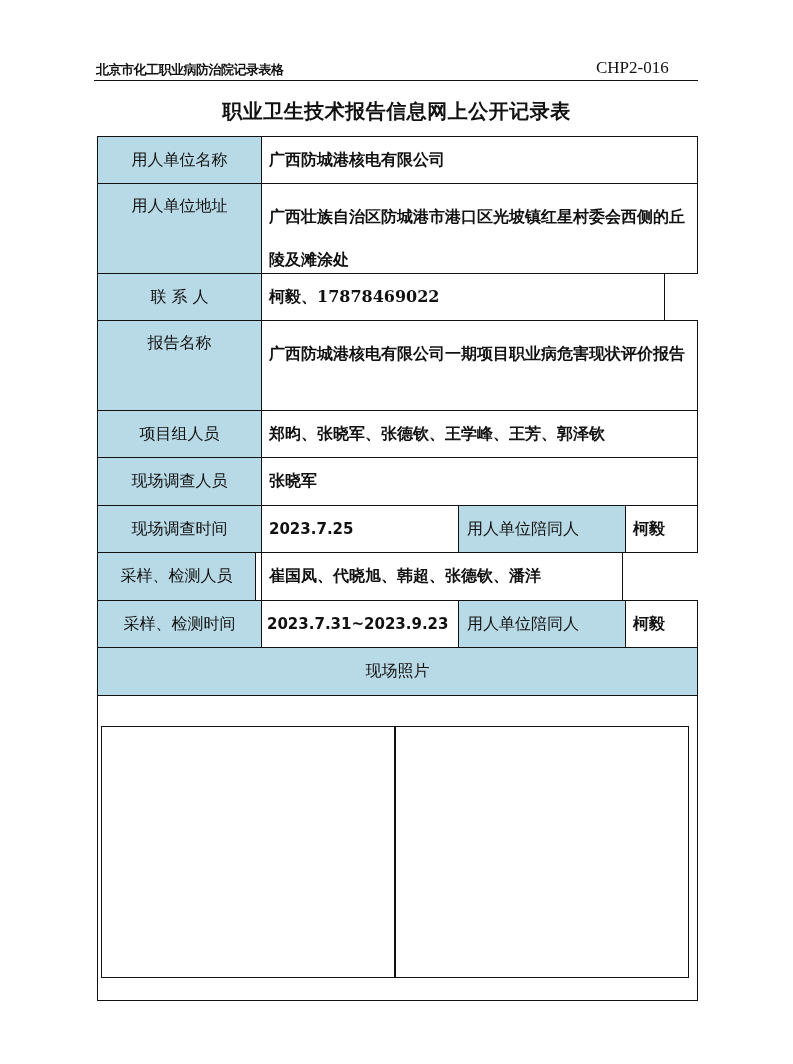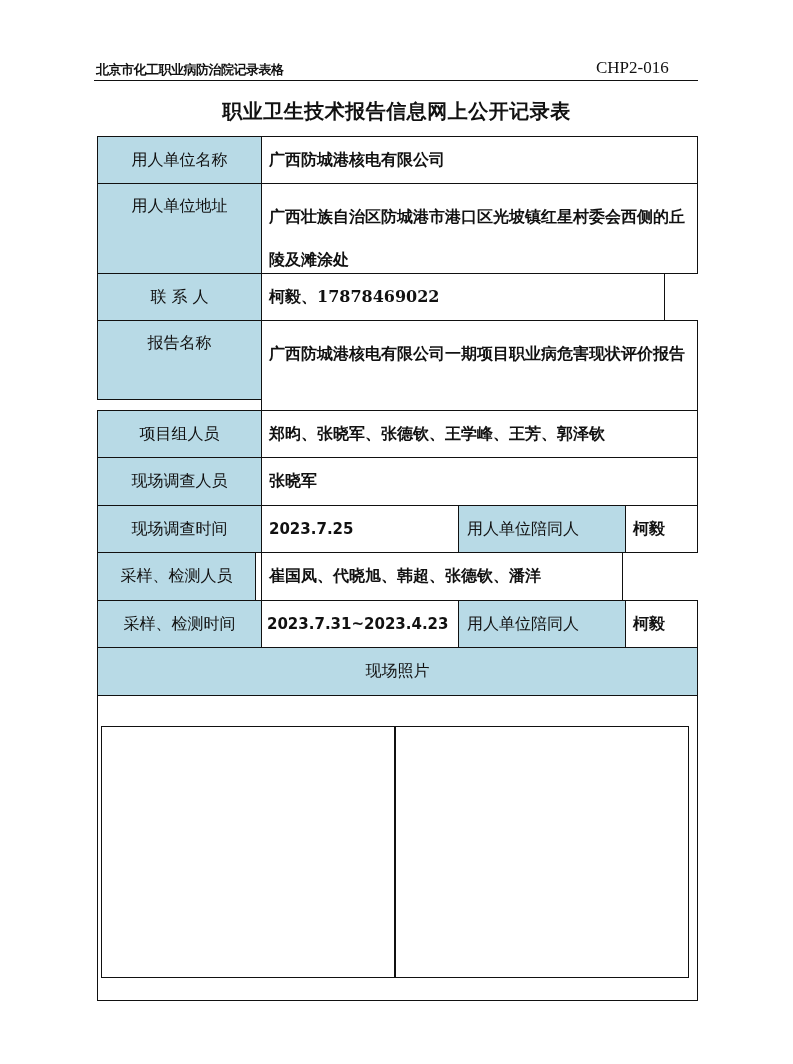--- a/index.html
+++ b/index.html
@@ -27,39 +27,39 @@
 
 <div class="cell lab" style="left:97px;top:136px;width:165px;height:48px;">用人单位名称</div>
 <div class="cell val" style="left:261px;top:136px;width:437px;height:48px;">广西防城港核电有限公司</div>
 
 <div class="cell lab labtop" style="left:97px;top:183px;width:165px;height:91px;">用人单位地址</div>
 <div class="cell val multi" style="left:261px;top:183px;width:437px;height:91px;">广西壮族自治区防城港市港口区光坡镇红星村委会西侧的丘陵及滩涂处</div>
 
 <div class="cell lab" style="left:97px;top:273px;width:165px;height:48px;">联 系 人</div>
 <div class="cell val" style="left:261px;top:273px;width:404px;height:48px;">柯毅、17878469022</div>
 
-<div class="cell lab labtop" style="left:97px;top:320px;width:165px;height:80px;">报告名称</div>
+<div class="cell lab labtop" style="left:97px;top:320px;width:165px;height:91px;">报告名称</div>
 <div class="cell val multi" style="left:261px;top:320px;width:437px;height:91px;">广西防城港核电有限公司一期项目职业病危害现状评价报告</div>
 
 <div class="cell lab" style="left:97px;top:410px;width:165px;height:48px;">项目组人员</div>
 <div class="cell val" style="left:261px;top:410px;width:437px;height:48px;">郑昀、张晓军、张德钦、王学峰、王芳、郭泽钦</div>
 
 <div class="cell lab" style="left:97px;top:457px;width:165px;height:49px;">现场调查人员</div>
 <div class="cell val" style="left:261px;top:457px;width:437px;height:49px;">张晓军</div>
 
 <div class="cell lab" style="left:97px;top:505px;width:165px;height:48px;">现场调查时间</div>
 <div class="cell val mono" style="left:261px;top:505px;width:198px;height:48px;">2023.7.25</div>
 <div class="cell lab" style="left:458px;top:505px;width:168px;height:48px;justify-content:flex-start;padding-left:8px;">用人单位陪同人</div>
 <div class="cell val" style="left:625px;top:505px;width:73px;height:48px;">柯毅</div>
 
 <div class="cell lab" style="left:97px;top:552px;width:159px;height:49px;">采样、检测人员</div>
 <div class="cell val" style="left:261px;top:552px;width:362px;height:49px;">崔国凤、代晓旭、韩超、张德钦、潘洋</div>
 
 <div class="cell lab" style="left:97px;top:600px;width:165px;height:48px;">采样、检测时间</div>
-<div class="cell val mono" style="left:261px;top:600px;width:198px;height:48px;padding-left:5px;">2023.7.31~2023.4.23</div>
+<div class="cell val mono" style="left:261px;top:600px;width:198px;height:48px;padding-left:5px;">2023.7.31~2023.9.23</div>
 <div class="cell lab" style="left:458px;top:600px;width:168px;height:48px;justify-content:flex-start;padding-left:8px;">用人单位陪同人</div>
 <div class="cell val" style="left:625px;top:600px;width:73px;height:48px;">柯毅</div>
 
 <div class="cell lab" style="left:97px;top:647px;width:601px;height:49px;">现场照片</div>
 
 <div class="photo-outer"></div>
 <div class="photo-box" style="left:101px;width:295px;"></div>
 <div class="photo-box" style="left:394px;width:295px;"></div>
 
 </body></html>

